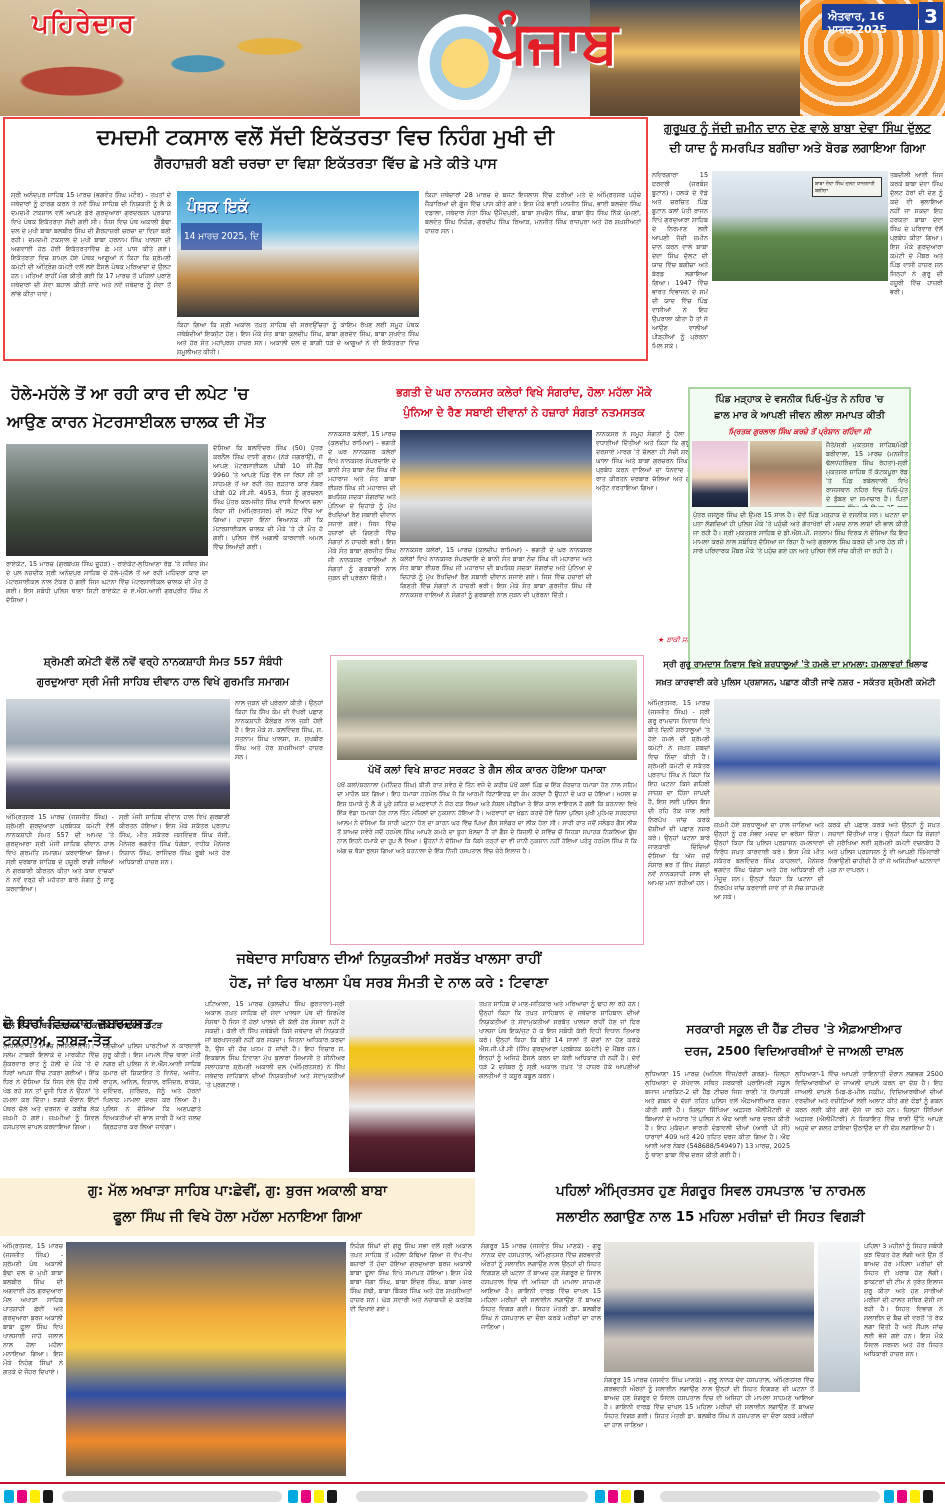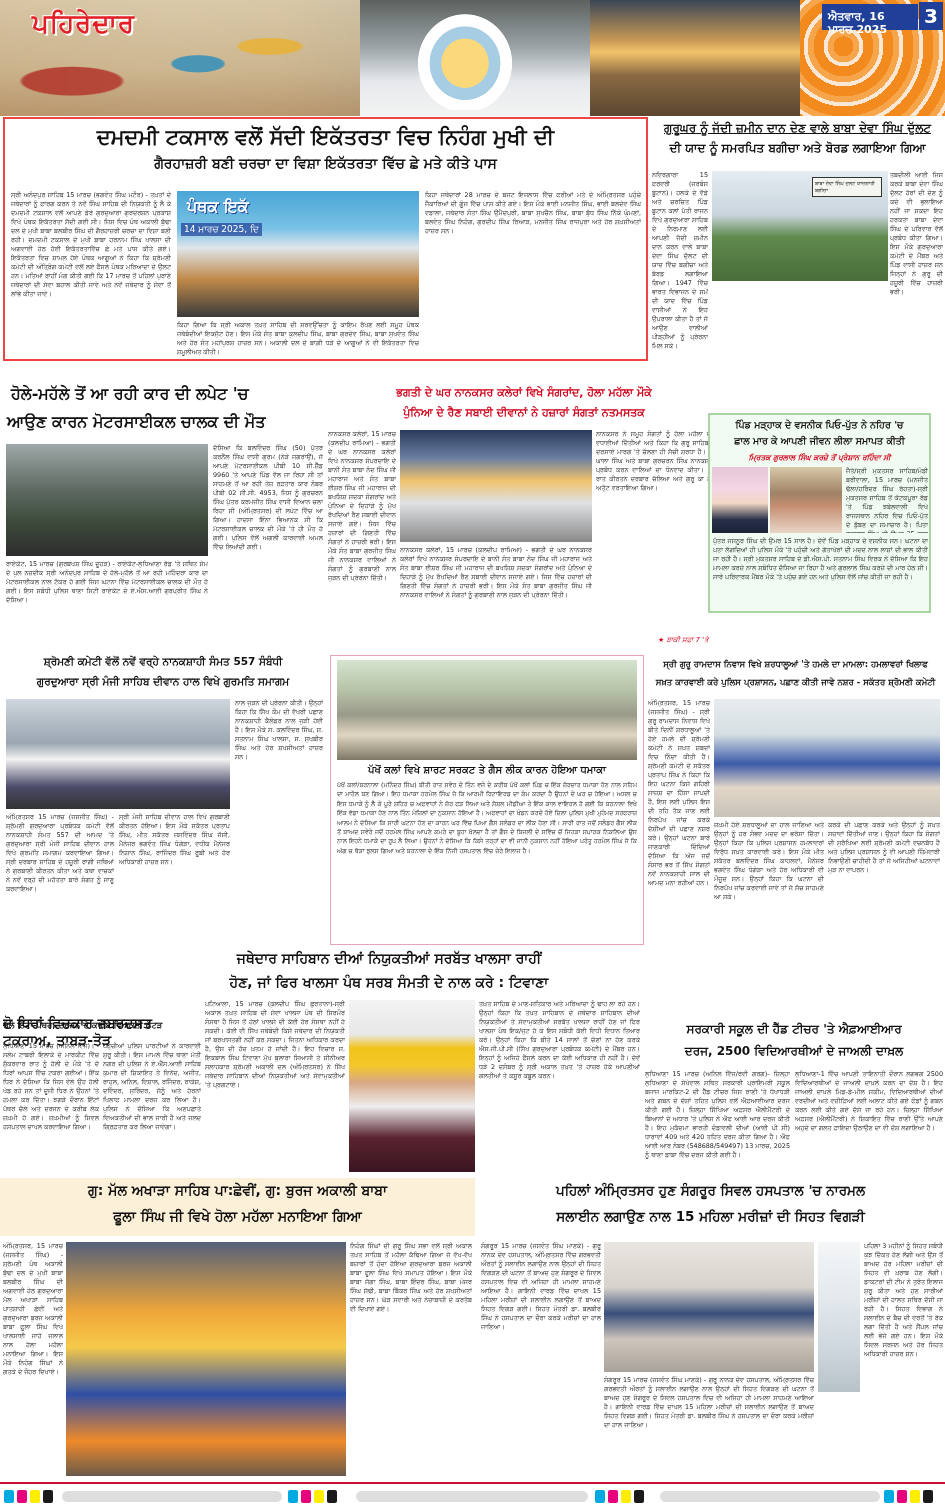--- a/index.html
+++ b/index.html
@@ -69,20 +69,21 @@
 </head>
 <body>
 
 <header class="masthead">
   <div class="mh-scene-left"></div>
   <div class="mh-scene-mid"></div>
   <div class="mh-scene-farm"></div>
   <div class="mh-scene-kids"></div>
   <div class="brand-left">ਪਹਿਰੇਦਾਰ</div>
   <div class="punjab-map"></div>
+  <div class="brand-center">ਪੰਜਾਬ</div>
   <div class="date-box">ਐਤਵਾਰ, 16 ਮਾਰਚ 2025</div>
   <div class="page-no">3</div>
 </header>
 
 <article class="article box-pink" style="left:3px; top:117px; width:322px; height:243px; width:320px;">
 </article>
 <article class="article box-pink" style="left:3px; top:117px; width:320px; height:0;"></article>
 
 <section class="article box-pink" style="left:3px; top:117px; width:320px; height:243px; left:3px;">
 </section>
@@ -123,21 +124,21 @@
 <div class="article" style="left:3px; top:117px; width:322px; height:244px; border:2px solid #c2185b; width:322px;"></div>
 
 <div class="article" style="left:3px; top:117px; width:322px; height:244px;"></div>
 
 <div class="article" style="left:3px; top:117px; width:645px; height:244px; border:2px solid #ef4444; background:#fff;">
   <div class="headline" style="position:absolute; left:4px; top:6px; width:633px; font-size:21px;">ਦਮਦਮੀ ਟਕਸਾਲ ਵਲੋਂ ਸੱਦੀ ਇਕੱਤਰਤਾ ਵਿਚ ਨਿਹੰਗ ਮੁਖੀ ਦੀ</div>
   <div class="headline" style="position:absolute; left:4px; top:36px; width:633px; font-size:14px;">ਗੈਰਹਾਜ਼ਰੀ ਬਣੀ ਚਰਚਾ ਦਾ ਵਿਸ਼ਾ ਇਕੱਤਰਤਾ ਵਿੱਚ ਛੇ ਮਤੇ ਕੀਤੇ ਪਾਸ</div>
   <div class="body-text" style="position:absolute; left:6px; top:72px; width:160px; height:165px;">ਸ੍ਰੀ ਅਨੰਦਪੁਰ ਸਾਹਿਬ 15 ਮਾਰਚ (ਭਗਵੰਤ ਸਿੰਘ ਮਟੌਰ) - ਤਖ਼ਤਾਂ ਦੇ ਜਥੇਦਾਰਾਂ ਨੂੰ ਫਾਰਗ ਕਰਨ ਤੇ ਨਵੇਂ ਸਿੰਘ ਸਾਹਿਬ ਦੀ ਨਿਯੁਕਤੀ ਨੂੰ ਲੈ ਕੇ ਦਮਦਮੀ ਟਕਸਾਲ ਵਲੋਂ ਆਪਣੇ ਡੇਰੇ ਗੁਰਦੁਆਰਾ ਗੁਰਦਰਸ਼ਨ ਪ੍ਰਕਾਸ਼ ਵਿਖੇ ਪੰਥਕ ਇਕੱਤਰਤਾ ਸੱਦੀ ਗਈ ਸੀ। ਜਿਸ ਵਿਚ ਪੰਥ ਅਕਾਲੀ ਬੁੱਢਾ ਦਲ ਦੇ ਮੁਖੀ ਬਾਬਾ ਬਲਬੀਰ ਸਿੰਘ ਦੀ ਗੈਰਹਾਜ਼ਰੀ ਚਰਚਾ ਦਾ ਵਿਸ਼ਾ ਬਣੀ ਰਹੀ। ਦਮਦਮੀ ਟਕਸਾਲ ਦੇ ਮੁਖੀ ਬਾਬਾ ਹਰਨਾਮ ਸਿੰਘ ਖਾਲਸਾ ਦੀ ਅਗਵਾਈ ਹੇਠ ਹੋਈ ਇਕੱਤਰਤਾਵਿੱਚ ਛੇ ਮਤੇ ਪਾਸ ਕੀਤੇ ਗਏ। ਇਕੱਤਰਤਾ ਵਿਚ ਸ਼ਾਮਲ ਹੋਏ ਪੰਥਕ ਆਗੂਆਂ ਨੇ ਕਿਹਾ ਕਿ ਸ਼੍ਰੋਮਣੀ ਕਮੇਟੀ ਦੀ ਅੰਤ੍ਰਿੰਗ ਕਮੇਟੀ ਵਲੋਂ ਲਏ ਫੈਸਲੇ ਪੰਥਕ ਮਰਿਆਦਾ ਦੇ ਉਲਟ ਹਨ। ਮਤਿਆਂ ਰਾਹੀਂ ਮੰਗ ਕੀਤੀ ਗਈ ਕਿ 17 ਮਾਰਚ ਤੋਂ ਪਹਿਲਾਂ ਪੁਰਾਣੇ ਜਥੇਦਾਰਾਂ ਦੀ ਸੇਵਾ ਬਹਾਲ ਕੀਤੀ ਜਾਵੇ ਅਤੇ ਨਵੇਂ ਜਥੇਦਾਰ ਨੂੰ ਸੇਵਾ ਤੋਂ ਲਾਂਭੇ ਕੀਤਾ ਜਾਵੇ।</div>
   <div class="photo ph-gathering" style="position:absolute; left:172px; top:72px; width:242px; height:126px;">
     <div style="position:absolute; left:10px; top:6px; font-size:16px; font-weight:bold; color:#fff; text-shadow:1px 1px 0 #1f3f98;">ਪੰਥਕ ਇਕੱ</div>
-    <div style="position:absolute; left:4px; top:32px; font-size:9px; color:#fff; background:rgba(31,63,152,.7); padding:1px 3px;">14 ਮਾਰਚ 2025, ਦਿ</div>
+    <div style="position:absolute; left:4px; top:32px; font-size:9px; color:#fff; background:rgba(31,63,152,.7); padding:8px 3px;">14 ਮਾਰਚ 2025, ਦਿ</div>
   </div>
   <div class="body-text" style="position:absolute; left:172px; top:202px; width:242px; height:36px;">ਕਿਹਾ ਗਿਆ ਕਿ ਸ੍ਰੀ ਅਕਾਲ ਤਖ਼ਤ ਸਾਹਿਬ ਦੀ ਸਰਵਉੱਚਤਾ ਨੂੰ ਕਾਇਮ ਰੱਖਣ ਲਈ ਸਮੂਹ ਪੰਥਕ ਜਥੇਬੰਦੀਆਂ ਇਕਜੁੱਟ ਹੋਣ। ਇਸ ਮੌਕੇ ਸੰਤ ਬਾਬਾ ਕੁਲਦੀਪ ਸਿੰਘ, ਬਾਬਾ ਗੁਰਦੇਵ ਸਿੰਘ, ਬਾਬਾ ਸੁਖਵੰਤ ਸਿੰਘ ਅਤੇ ਹੋਰ ਸੰਤ ਮਹਾਂਪੁਰਸ਼ ਹਾਜ਼ਰ ਸਨ। ਅਕਾਲੀ ਦਲ ਦੇ ਬਾਗ਼ੀ ਧੜੇ ਦੇ ਆਗੂਆਂ ਨੇ ਵੀ ਇਕੱਤਰਤਾ ਵਿਚ ਸ਼ਮੂਲੀਅਤ ਕੀਤੀ।</div>
   <div class="body-text" style="position:absolute; left:420px; top:72px; width:216px; height:165px;">ਕਿਹਾ ਜਥੇਦਾਰਾਂ 28 ਮਾਰਚ ਦੇ ਬਜਟ ਇਜਲਾਸ ਵਿੱਚ ਫਰੀਆਂ ਮਤੇ ਦੇ ਅੰਮ੍ਰਿਤਸਰ ਪਹੁੰਚੇ ਜੈਕਾਰਿਆਂ ਦੀ ਗੂੰਜ ਵਿੱਚ ਪਾਸ ਕੀਤੇ ਗਏ। ਇਸ ਮੌਕੇ ਭਾਈ ਮਨਜੀਤ ਸਿੰਘ, ਭਾਈ ਬਲਦੇਵ ਸਿੰਘ ਵਡਾਲਾ, ਜਥੇਦਾਰ ਸੰਤਾ ਸਿੰਘ ਉਮੈਦਪੁਰੀ, ਬਾਬਾ ਸੁਖਚੈਨ ਸਿੰਘ, ਬਾਬਾ ਬੁੱਧ ਸਿੰਘ ਨਿੱਕੇ ਘੁੰਮਣਾਂ, ਬਲਵੰਤ ਸਿੰਘ ਨਿਹੰਗ, ਗੁਰਦੀਪ ਸਿੰਘ ਰਿਆੜ, ਮਨਜੀਤ ਸਿੰਘ ਰਾਜਪੁਰਾ ਅਤੇ ਹੋਰ ਸ਼ਖ਼ਸੀਅਤਾਂ ਹਾਜ਼ਰ ਸਨ।</div>
 </div>
 
 <div class="article" style="left:652px; top:117px; width:291px; height:250px;">
   <div class="headline" style="position:absolute; left:0; top:4px; width:291px; font-size:12px;text-decoration:underline;">ਗੁਰੂਘਰ ਨੂੰ ਜੱਦੀ ਜ਼ਮੀਨ ਦਾਨ ਦੇਣ ਵਾਲੇ ਬਾਬਾ ਦੇਵਾ ਸਿੰਘ ਦੁੱਲਟ</div>
   <div class="headline" style="position:absolute; left:0; top:24px; width:291px; font-size:12px;">ਦੀ ਯਾਦ ਨੂੰ ਸਮਰਪਿਤ ਬਗੀਚਾ ਅਤੇ ਬੋਰਡ ਲਗਾਇਆ ਗਿਆ</div>
   <div class="body-text" style="position:absolute; left:0; top:54px; width:56px; height:190px;">ਨਵਿਰਗਾਰਾ 15 ਫਰਵਰੀ (ਜਰਬੰਸ ਬੂਟਾਨ)। ਹਲਕੇ ਦੇ ਵੱਡੇ ਅਤੇ ਚਰਚਿਤ ਪਿੰਡ ਬੂਟਾਨ ਕਲਾਂ ਪੱਤੀ ਰਾਜਨ ਵਿਖੇ ਗੁਰਦੁਆਰਾ ਸਾਹਿਬ ਦੇ ਨਿਰਮਾਣ ਲਈ ਆਪਣੀ ਜੱਦੀ ਜ਼ਮੀਨ ਦਾਨ ਕਰਨ ਵਾਲੇ ਬਾਬਾ ਦੇਵਾ ਸਿੰਘ ਦੁੱਲਟ ਦੀ ਯਾਦ ਵਿੱਚ ਬਗੀਚਾ ਅਤੇ ਬੋਰਡ ਲਗਾਇਆ ਗਿਆ। 1947 ਵਿੱਚ ਭਾਰਤ ਵਿਭਾਜਨ ਦੇ ਸਮੇਂ ਦੀ ਯਾਦ ਵਿੱਚ ਪਿੰਡ ਵਾਸੀਆਂ ਨੇ ਇਹ ਉਪਰਾਲਾ ਕੀਤਾ ਹੈ ਤਾਂ ਜੋ ਆਉਣ ਵਾਲੀਆਂ ਪੀੜ੍ਹੀਆਂ ਨੂੰ ਪ੍ਰੇਰਨਾ ਮਿਲ ਸਕੇ।</div>
   <div class="photo ph-garden" style="position:absolute; left:60px; top:54px; width:176px; height:110px;">
@@ -157,21 +158,21 @@
 <div class="article" style="left:328px; top:384px; width:392px; height:270px;">
   <div class="headline" style="position:absolute; left:0; top:2px; width:392px; font-size:11px; color:#d0021b;">ਭਗਤੀ ਦੇ ਘਰ ਨਾਨਕਸਰ ਕਲੇਰਾਂ ਵਿਖੇ ਸੰਗਰਾਂਦ, ਹੋਲਾ ਮਹੱਲਾ ਮੌਕੇ</div>
   <div class="headline" style="position:absolute; left:0; top:22px; width:392px; font-size:11px; color:#d0021b;">ਪੁੰਨਿਆ ਦੇ ਰੈਣ ਸਬਾਈ ਦੀਵਾਨਾਂ ਨੇ ਹਜ਼ਾਰਾਂ ਸੰਗਤਾਂ ਨਤਮਸਤਕ</div>
   <div class="body-text" style="position:absolute; left:0; top:46px; width:68px; height:220px;">ਨਾਨਕਸਰ ਕਲੇਰਾਂ, 15 ਮਾਰਚ (ਕੁਲਦੀਪ ਰਾਮਿਆ) - ਭਗਤੀ ਦੇ ਘਰ ਨਾਨਕਸਰ ਕਲੇਰਾਂ ਵਿਖੇ ਨਾਨਕਸਰ ਸੰਪਰਦਾਇ ਦੇ ਬਾਨੀ ਸੰਤ ਬਾਬਾ ਨੰਦ ਸਿੰਘ ਜੀ ਮਹਾਰਾਜ ਅਤੇ ਸੰਤ ਬਾਬਾ ਈਸ਼ਰ ਸਿੰਘ ਜੀ ਮਹਾਰਾਜ ਦੀ ਬਖਸ਼ਿਸ਼ ਸਦਕਾ ਸੰਗਰਾਂਦ ਅਤੇ ਪੁੰਨਿਆ ਦੇ ਦਿਹਾੜੇ ਨੂੰ ਮੁੱਖ ਰੱਖਦਿਆਂ ਰੈਣ ਸਬਾਈ ਦੀਵਾਨ ਸਜਾਏ ਗਏ। ਜਿਸ ਵਿੱਚ ਹਜ਼ਾਰਾਂ ਦੀ ਗਿਣਤੀ ਵਿੱਚ ਸੰਗਤਾਂ ਨੇ ਹਾਜ਼ਰੀ ਭਰੀ। ਇਸ ਮੌਕੇ ਸੰਤ ਬਾਬਾ ਗੁਰਜੀਤ ਸਿੰਘ ਜੀ ਨਾਨਕਸਰ ਵਾਲਿਆਂ ਨੇ ਸੰਗਤਾਂ ਨੂੰ ਗੁਰਬਾਣੀ ਨਾਲ ਜੁੜਨ ਦੀ ਪ੍ਰੇਰਨਾ ਦਿੱਤੀ।</div>
   <div class="photo ph-procession" style="position:absolute; left:72px; top:46px; width:192px; height:112px;"></div>
   <div class="body-text" style="position:absolute; left:268px; top:46px; width:124px; height:205px;">ਨਾਨਕਸਰ ਨੇ ਸਮੂਹ ਸੰਗਤਾਂ ਨੂੰ ਹੋਲਾ ਮਹੱਲਾ ਦੀਆਂ ਵਧਾਈਆਂ ਦਿੱਤੀਆਂ ਅਤੇ ਕਿਹਾ ਕਿ ਗੁਰੂ ਸਾਹਿਬ ਵੱਲੋਂ ਦਰਸਾਏ ਮਾਰਗ 'ਤੇ ਚੱਲਣਾ ਹੀ ਸੱਚੀ ਸ਼ਰਧਾ ਹੈ। ਬਾਬਾ ਘਾਲਾ ਸਿੰਘ ਅਤੇ ਬਾਬਾ ਗੁਰਚਰਨ ਸਿੰਘ ਨਾਨਕਸਰ ਨੇ ਪ੍ਰਬੰਧ ਕਰਨ ਵਾਲਿਆਂ ਦਾ ਧੰਨਵਾਦ ਕੀਤਾ। ਸਾਰੀ ਰਾਤ ਕੀਰਤਨ ਦਰਬਾਰ ਚੱਲਿਆ ਅਤੇ ਗੁਰੂ ਕਾ ਲੰਗਰ ਅਤੁੱਟ ਵਰਤਾਇਆ ਗਿਆ।</div>
   <div class="body-text" style="position:absolute; left:72px; top:162px; width:192px; height:104px;">ਨਾਨਕਸਰ ਕਲੇਰਾਂ, 15 ਮਾਰਚ (ਕੁਲਦੀਪ ਰਾਮਿਆ) - ਭਗਤੀ ਦੇ ਘਰ ਨਾਨਕਸਰ ਕਲੇਰਾਂ ਵਿਖੇ ਨਾਨਕਸਰ ਸੰਪਰਦਾਇ ਦੇ ਬਾਨੀ ਸੰਤ ਬਾਬਾ ਨੰਦ ਸਿੰਘ ਜੀ ਮਹਾਰਾਜ ਅਤੇ ਸੰਤ ਬਾਬਾ ਈਸ਼ਰ ਸਿੰਘ ਜੀ ਮਹਾਰਾਜ ਦੀ ਬਖਸ਼ਿਸ਼ ਸਦਕਾ ਸੰਗਰਾਂਦ ਅਤੇ ਪੁੰਨਿਆ ਦੇ ਦਿਹਾੜੇ ਨੂੰ ਮੁੱਖ ਰੱਖਦਿਆਂ ਰੈਣ ਸਬਾਈ ਦੀਵਾਨ ਸਜਾਏ ਗਏ। ਜਿਸ ਵਿੱਚ ਹਜ਼ਾਰਾਂ ਦੀ ਗਿਣਤੀ ਵਿੱਚ ਸੰਗਤਾਂ ਨੇ ਹਾਜ਼ਰੀ ਭਰੀ। ਇਸ ਮੌਕੇ ਸੰਤ ਬਾਬਾ ਗੁਰਜੀਤ ਸਿੰਘ ਜੀ ਨਾਨਕਸਰ ਵਾਲਿਆਂ ਨੇ ਸੰਗਤਾਂ ਨੂੰ ਗੁਰਬਾਣੀ ਨਾਲ ਜੁੜਨ ਦੀ ਪ੍ਰੇਰਨਾ ਦਿੱਤੀ।</div>
   <div style="position:absolute; left:330px; top:252px; font-size:7px; color:#d0021b; font-style:italic;">★ ਬਾਕੀ ਸਫ਼ਾ 7 'ਤੇ</div>
 </div>
 
-<div class="article box-green" style="left:708px; top:387px; width:223px; height:200px;margin-top:26px;">
+<div class="article box-green" style="left:688px; top:387px; width:223px; height:282px;">
   <div class="headline" style="position:absolute; left:0; top:4px; width:219px; font-size:9.5px;">ਪਿੰਡ ਮੜ੍ਹਾਕ ਦੇ ਵਸਨੀਕ ਪਿਓ-ਪੁੱਤ ਨੇ ਨਹਿਰ 'ਚ</div>
   <div class="headline" style="position:absolute; left:0; top:20px; width:219px; font-size:9.5px;">ਛਾਲ ਮਾਰ ਕੇ ਆਪਣੀ ਜੀਵਨ ਲੀਲਾ ਸਮਾਪਤ ਕੀਤੀ</div>
   <div class="sub" style="position:absolute; left:0; top:38px; width:219px; font-size:7.5px; color:#d0021b;">ਮ੍ਰਿਤਕ ਗੁਰਲਾਲ ਸਿੰਘ ਕਰਜ਼ੇ ਤੋਂ ਪ੍ਰੇਸ਼ਾਨ ਰਹਿੰਦਾ ਸੀ</div>
   <div class="photo ph-boy" style="position:absolute; left:2px; top:52px; width:56px; height:66px;"></div>
   <div class="photo ph-man" style="position:absolute; left:60px; top:52px; width:72px; height:66px;"></div>
   <div class="body-text" style="position:absolute; left:136px; top:52px; width:82px; height:66px;">ਜੈਤੋ/ਸ੍ਰੀ ਮੁਕਤਸਰ ਸਾਹਿਬ/ਮੰਡੀ ਬਰੀਵਾਲਾ, 15 ਮਾਰਚ (ਮਨਜੀਤ ਢੱਲਾ/ਹਰਿੰਦਰ ਸਿੰਘ ਰੋਹਤਾ)-ਸ੍ਰੀ ਮੁਕਤਸਰ ਸਾਹਿਬ ਤੋਂ ਕੋਟਕਪੂਰਾ ਰੋਡ 'ਤੇ ਪਿੰਡ ਝਬੇਲਵਾਲੀ ਵਿਖੇ ਰਾਜਸਥਾਨ ਨਹਿਰ ਵਿਚ ਪਿਓ-ਪੁੱਤ ਦੇ ਡੁੱਬਣ ਦਾ ਸਮਾਚਾਰ ਹੈ। ਪਿਤਾ ਗੁਰਲਾਲ ਸਿੰਘ ਦੀ ਉਮਰ 35 ਸਾਲ ਹੈ ਅਤੇ ਦਸਵੀਂ ਦੇ ਪੇਪਰ ਦੇ ਰਹੇ ਉਨ੍ਹਾਂ ਦੇ</div>
   <div class="body-text" style="position:absolute; left:3px; top:122px; width:215px; height:134px;">ਪੁੱਤਰ ਜਸਨੂਰ ਸਿੰਘ ਦੀ ਉਮਰ 15 ਸਾਲ ਹੈ। ਦੋਵੇਂ ਪਿੰਡ ਮੜ੍ਹਾਕ ਦੇ ਵਸਨੀਕ ਸਨ। ਘਟਨਾ ਦਾ ਪਤਾ ਲੱਗਦਿਆਂ ਹੀ ਪੁਲਿਸ ਮੌਕੇ 'ਤੇ ਪਹੁੰਚੀ ਅਤੇ ਗੋਤਾਖੋਰਾਂ ਦੀ ਮਦਦ ਨਾਲ ਲਾਸ਼ਾਂ ਦੀ ਭਾਲ ਕੀਤੀ ਜਾ ਰਹੀ ਹੈ। ਸ੍ਰੀ ਮੁਕਤਸਰ ਸਾਹਿਬ ਦੇ ਡੀ.ਐਸ.ਪੀ. ਸਤਨਾਮ ਸਿੰਘ ਵਿਰਕ ਨੇ ਦੱਸਿਆ ਕਿ ਇਹ ਮਾਮਲਾ ਕਰਜ਼ੇ ਨਾਲ ਸਬੰਧਿਤ ਦੱਸਿਆ ਜਾ ਰਿਹਾ ਹੈ ਅਤੇ ਗੁਰਲਾਲ ਸਿੰਘ ਕਰਜ਼ੇ ਦੀ ਮਾਰ ਹੇਠ ਸੀ। ਸਾਰੇ ਪਰਿਵਾਰਕ ਮੈਂਬਰ ਮੌਕੇ 'ਤੇ ਪਹੁੰਚ ਗਏ ਹਨ ਅਤੇ ਪੁਲਿਸ ਵੱਲੋਂ ਜਾਂਚ ਕੀਤੀ ਜਾ ਰਹੀ ਹੈ।</div>
 </div>
 
 <div class="article" style="left:3px; top:655px; width:320px; height:285px;">

